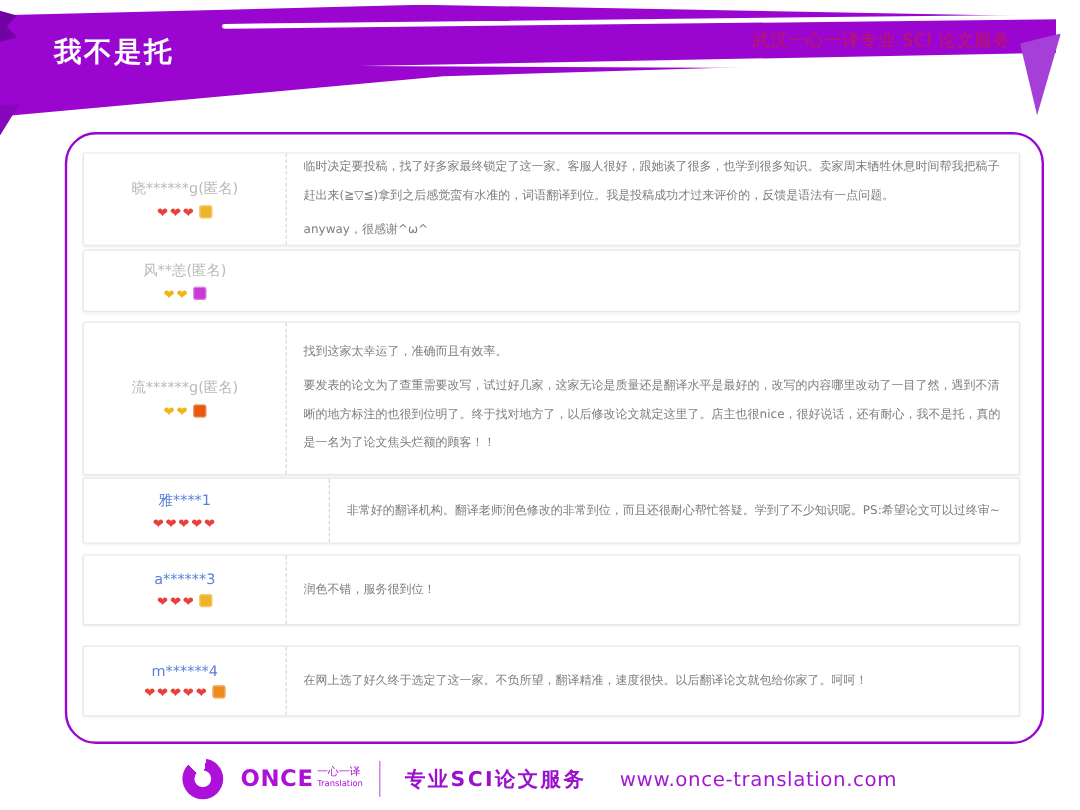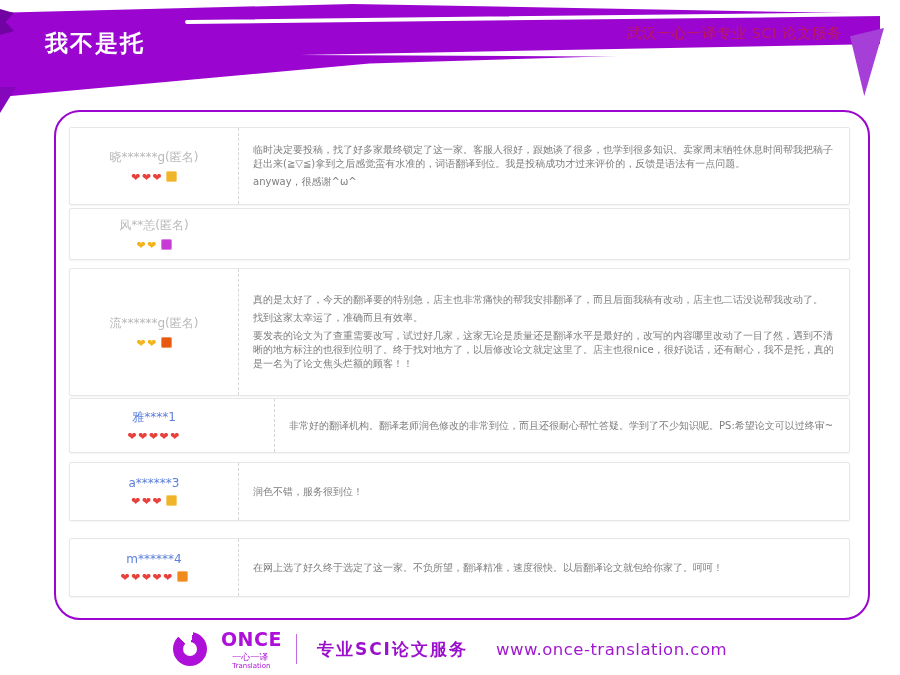--- a/index.html
+++ b/index.html
@@ -30,31 +30,31 @@
   .card{position:absolute;left:13px;width:779px;background:#ffffff;border:1px solid #e7e7e7;
         border-radius:2px;box-shadow:0 1px 2px rgba(0,0,0,0.05);display:flex;align-items:stretch;}
   .card-left{width:168px;flex:0 0 168px;display:flex;flex-direction:column;align-items:center;
              justify-content:center;padding:4px 0;}
   .user{font-size:12px;color:#b9b9b9;margin-bottom:5px;}
   .icons{font-size:11px;line-height:11px;letter-spacing:1.5px;white-space:nowrap;}
   .badge{width:11px;height:11px;border-radius:2px;display:inline-block;margin-left:3px;
          vertical-align:-1px;box-shadow:inset 0 0 0 1px rgba(255,255,255,0.35);}
   .card-right{flex:1;border-left:1px dashed #d6d6d6;padding:8px 12px 8px 14px;display:flex;
               flex-direction:column;justify-content:center;color:#7d7d7d;font-size:10px;
-              line-height:14px;}
+              line-height:24px;}
   .rv-para + .rv-para{margin-top:4px;}
 
   
   .footer{position:absolute;left:0;right:0;top:628px;height:42px;display:flex;align-items:center;
           justify-content:center;gap:14px;}
   .logo-icon{position:relative;width:34px;height:34px;border-radius:50%;
              background:conic-gradient(from 315deg,rgba(255,255,255,0) 0 55deg,#ad10d8 55deg 360deg);}
   .logo-hole{position:absolute;left:10px;top:10px;width:14px;height:14px;border-radius:50%;
              background:#ffffff;}
-  .logo-wordmark{display:flex;align-items:center;gap:3px;flex-direction:column;}
+  .logo-wordmark{display:flex;align-items:center;gap:3px;}
   .logo-name{font-size:19px;font-weight:800;color:#ad10d8;letter-spacing:0.5px;}
   .logo-side{display:flex;flex-direction:column;line-height:1.1;color:#ad10d8;}
   .logo-cn{font-size:9px;}
   .logo-sub{font-size:7px;}
   .foot-div{width:1px;height:30px;background:#c469e0;}
   .tagline{font-size:17px;font-weight:600;color:#9b10cc;letter-spacing:2px;margin-left:6px;}
   .website{font-size:16.5px;font-weight:500;color:#a218d2;letter-spacing:0.5px;margin-left:14px;}
 </style>
 </head>
 <body>
@@ -86,21 +86,20 @@
           <div class="user" style="color: rgb(185, 185, 185);">风**恙(匿名)</div>
           <div class="icons"><span style="color: rgb(245, 179, 26);">❤❤</span><span class="badge" style="background: rgb(199, 59, 212);"></span></div>
         </div>
       </div>
       <div class="card" style="top: 156px; height: 126px;">
         <div class="card-left">
           <div class="user" style="color: rgb(185, 185, 185);">流******g(匿名)</div>
           <div class="icons"><span style="color: rgb(245, 179, 26);">❤❤</span><span class="badge" style="background: rgb(232, 89, 15);"></span></div>
         </div>
         <div class="card-right">
-          <div class="rv-para">真的是太好了，今天的翻译要的特别急，店主也非常痛快的帮我安排翻译了，而且后面我稿有改动，店主也二话没说帮我改动了。</div>
           <div class="rv-para">找到这家太幸运了，准确而且有效率。</div>
           <div class="rv-para">要发表的论文为了查重需要改写，试过好几家，这家无论是质量还是翻译水平是最好的，改写的内容哪里改动了一目了然，遇到不清晰的地方标注的也很到位明了。终于找对地方了，以后修改论文就定这里了。店主也很nice，很好说话，还有耐心，我不是托，真的是一名为了论文焦头烂额的顾客！！</div>
         </div>
       </div>
       <div class="card" style="top: 286px; height: 53px; gap: 36px;">
         <div class="card-left">
           <div class="user" style="color: rgb(91, 127, 217);">雅****1</div>
           <div class="icons"><span style="color: rgb(232, 64, 58);">❤❤❤❤❤</span></div>
         </div>
         <div class="card-right">

